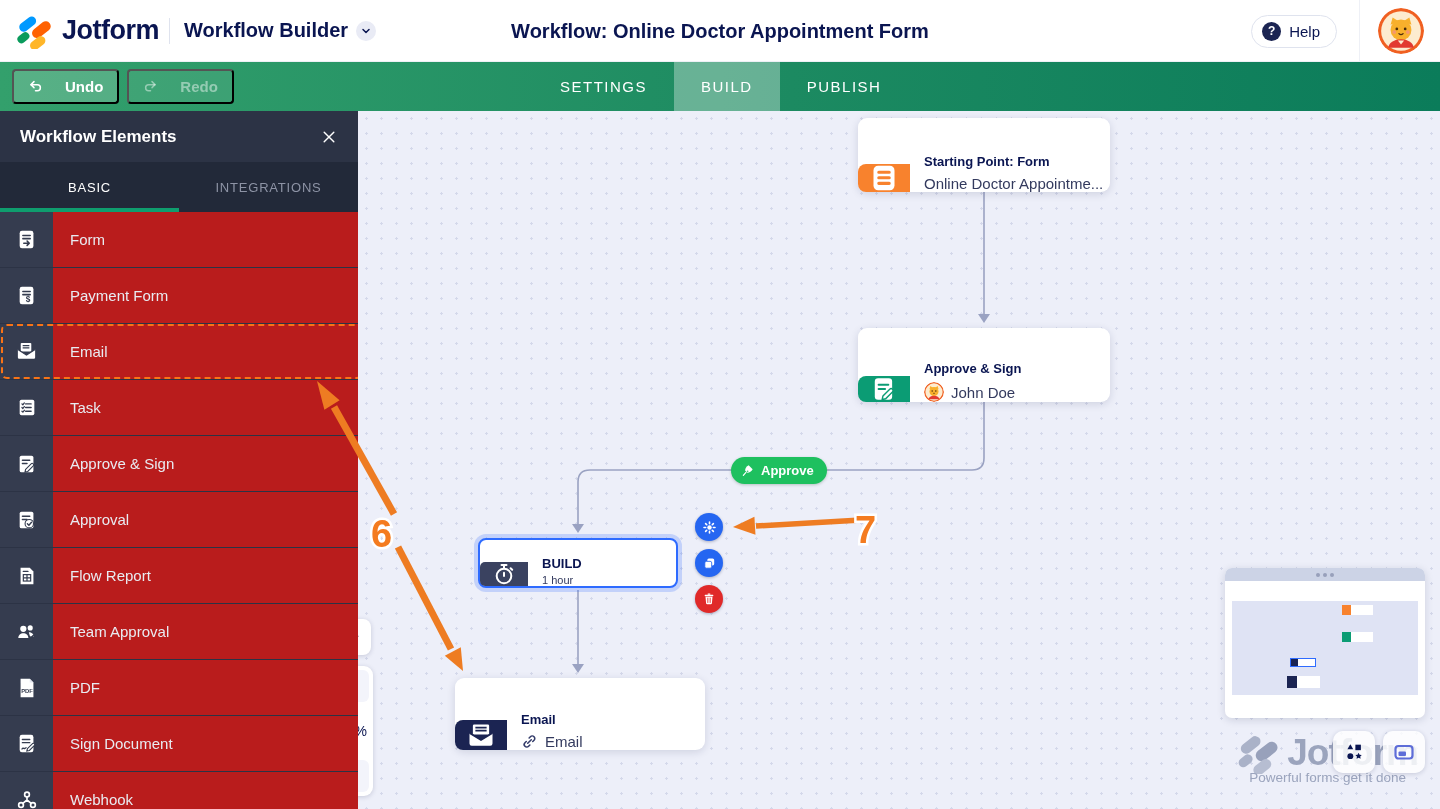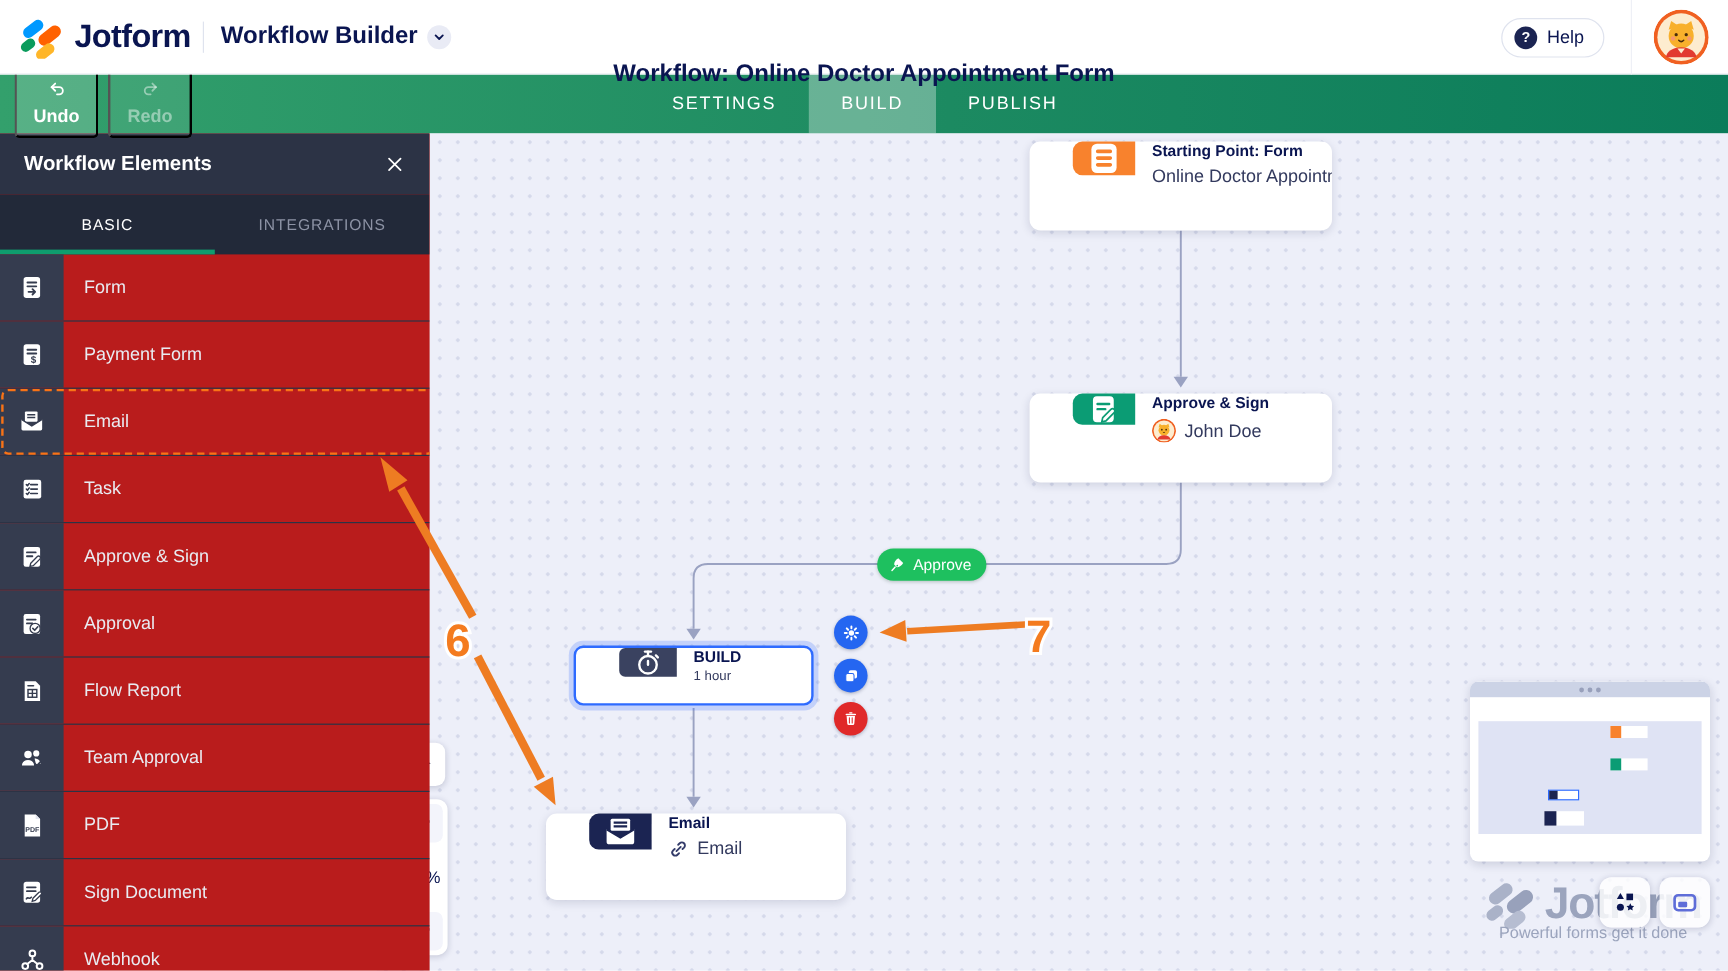--- a/index.html
+++ b/index.html
@@ -7,32 +7,32 @@
   .app { position:relative; width:1440px; height:809px; }
 
   
   .header { position:absolute; top:0; left:0; right:0; height:62px; background:#fff; border-bottom:1px solid #eef0f6; display:flex; align-items:center; z-index:30; }
   .brand-wrap { display:flex; align-items:center; gap:10px; padding-left:16px; }
   .brand-name { font-size:27px; font-weight:bold; color:#0a1551; letter-spacing:-0.5px; }
   .hdr-divider { width:1px; height:26px; background:#dfe3ee; margin:0 14px 0 10px; }
   .app-switcher { display:flex; align-items:center; gap:8px; cursor:pointer; }
   .app-switcher-label { font-size:20px; font-weight:bold; color:#0a1551; }
   .chev-badge { width:20px; height:20px; border-radius:50%; background:#e9ebf5; display:flex; align-items:center; justify-content:center; }
-  .page-title { position:absolute; left:50%; top:50%; transform:translate(-50%,-50%); font-size:20px; font-weight:bold; color:#0a1551; white-space:nowrap;margin-top:31px; }
+  .page-title { position:absolute; left:50%; top:50%; transform:translate(-50%,-50%); font-size:20px; font-weight:bold; color:#0a1551; white-space:nowrap; }
   .hdr-right { position:absolute; right:0; top:0; height:62px; display:flex; align-items:center; }
   .help-btn { display:flex; align-items:center; gap:8px; border:1px solid #dfe3ee; border-radius:18px; padding:6px 16px 6px 10px; background:#fff; cursor:pointer; }
   .help-q { width:19px; height:19px; border-radius:50%; background:#1b2452; color:#fff; font-size:12px; font-weight:bold; display:flex; align-items:center; justify-content:center; }
   .help-label { font-size:15px; color:#0a1551; font-weight:500; }
   .hdr-vline { width:1px; height:62px; background:#eef0f6; margin-left:22px; }
   .avatar { width:46px; height:46px; margin:0 16px 0 18px; border-radius:50%; overflow:hidden; cursor:pointer; flex:none; }
 
   
   .greenbar { position:absolute; top:62px; left:0; right:0; height:49px; background:linear-gradient(90deg,#33a06c 0%,#1c8a61 55%,#0b7c5a 100%); z-index:25; }
   .undo-redo { position:absolute; left:12px; top:0; height:49px; display:flex; align-items:center; gap:8px; }
-  .ur-btn { display:flex; align-items:center; gap:7px; padding:7px 14px; border-radius:4px; font-size:15px; font-weight:bold; cursor:pointer;flex-direction:column; }
+  .ur-btn { display:flex; align-items:center; gap:22px; padding:7px 14px; border-radius:4px; font-size:15px; font-weight:bold; cursor:pointer; }
   .ur-btn.enabled { background:rgba(255,255,255,.18); color:#fff; }
   .ur-btn.disabled { background:rgba(255,255,255,.08); color:rgba(255,255,255,.45); }
   .gtabs { position:absolute; left:533px; top:0; height:49px; display:flex; }
   .gtab { height:49px; display:flex; align-items:center; padding:0 27px; color:#fff; font-size:15px; letter-spacing:1.5px; font-weight:500; cursor:pointer; }
   .gtab.active { background:rgba(255,255,255,.33); }
 
   
   .sidebar { position:absolute; left:0; top:111px; width:358px; bottom:0; background:#b91c1c; z-index:20; overflow:hidden; }
   .sb-header { height:51px; background:#2c3345; display:flex; align-items:center; justify-content:space-between; padding:0 18px 0 20px; }
   .sb-title { color:#fff; font-size:17px; font-weight:bold; }
@@ -44,21 +44,21 @@
   .sb-item { height:56px; display:flex; align-items:stretch; border-bottom:1px solid #2c3345; position:relative; cursor:pointer; }
   .sb-item-icon { width:53px; background:#353c4f; display:flex; align-items:center; justify-content:center; flex:none; }
   .sb-item-label { display:flex; align-items:center; padding-left:17px; color:#e9ebf1; font-size:15px; }
   .sb-item.highlighted::after { content:""; position:absolute; top:0; bottom:0; left:1px; right:-4px; border:2px dashed #f97316; border-radius:6px; pointer-events:none; }
 
   
   .canvas { position:absolute; left:314px; top:111px; right:0; bottom:0; background:#edeff9;
             background-image:radial-gradient(circle,#d4d8ea 1.3px,transparent 1.4px); background-size:15px 15px; overflow:hidden; }
   .connectors { position:absolute; inset:0; width:100%; height:100%; }
 
-  .node { position:absolute; background:#fff; border-radius:9px; box-shadow:0 2px 8px rgba(21,30,70,.14); display:flex; align-items:flex-start;padding-left:36px; }
+  .node { position:absolute; background:#fff; border-radius:9px; box-shadow:0 2px 8px rgba(21,30,70,.14); display:flex; align-items:flex-end; }
   .node-icon { width:52px; border-radius:8px 0 0 8px; display:flex; align-items:center; justify-content:center; flex:none; }
   .node-body { display:flex; flex-direction:column; justify-content:center; gap:6px; padding-left:14px; padding-right:10px; overflow:hidden; }
   .node-title { font-size:13px; font-weight:bold; color:#0a1551; white-space:nowrap; }
   .node-sub { font-size:15px; color:#333a5e; white-space:nowrap; }
   .node-row { display:flex; align-items:center; gap:7px; font-size:15px; color:#333a5e; }
   .mini-avatar { width:20px; height:20px; border-radius:50%; overflow:hidden; flex:none; }
 
   .node.start { left:544px; top:7px; width:252px; height:74px; }
   .node.approve-sign { left:544px; top:217px; width:252px; height:74px; }
   .node.pause { left:164px; top:427px; width:200px; height:50px; border:2px solid #2e6bff; box-shadow:0 0 0 4px rgba(46,107,255,.22); border-radius:8px; }
@@ -67,21 +67,21 @@
   .node.pause .node-title { font-size:13px; }
   .node.pause .node-sub { font-size:11px; color:#333a5e; }
   .node.pause .node-body { gap:3px; }
 
   .bg-orange { background:#f8822d; }
   .bg-green  { background:#0b9c74; }
   .bg-pausenavy { background:#3a4260; }
   .bg-emailnavy { background:#1b2452; }
 
   .branch-badge { position:absolute; left:417px; top:346px; height:27px; padding:0 13px 0 10px; border-radius:14px; background:#1ec05f; display:flex; align-items:center; gap:6px; box-shadow:0 1px 3px rgba(20,60,30,.25); }
-  .branch-badge span { color:#fff; font-size:13px; font-weight:normal; }
+  .branch-badge span { color:#fff; font-size:13px; font-weight:bold; }
 
   .action-btn { position:absolute; width:28px; height:28px; border-radius:50%; display:flex; align-items:center; justify-content:center; cursor:pointer; box-shadow:0 1px 3px rgba(20,30,70,.3); }
   .action-blue { background:#2566f1; }
   .action-red { background:#e02929; }
 
   .cursor-btn { position:absolute; left:21px; top:508px; width:36px; height:36px; background:#fff; border-radius:8px; box-shadow:0 1px 5px rgba(21,30,70,.18); display:flex; align-items:center; justify-content:center; cursor:pointer; }
   .zoom-pill { position:absolute; left:19px; top:555px; width:40px; height:130px; background:#fff; border-radius:9px; box-shadow:0 1px 5px rgba(21,30,70,.18); display:flex; flex-direction:column; align-items:center; justify-content:space-between; padding:4px; }
   .zoom-btn { width:32px; height:32px; background:#f3f4fb; border-radius:6px; display:flex; align-items:center; justify-content:center; font-size:19px; color:#1b2452; cursor:pointer; font-weight:bold; }
   .zoom-level { font-size:14px; font-weight:normal; color:#0a1551; }
 

